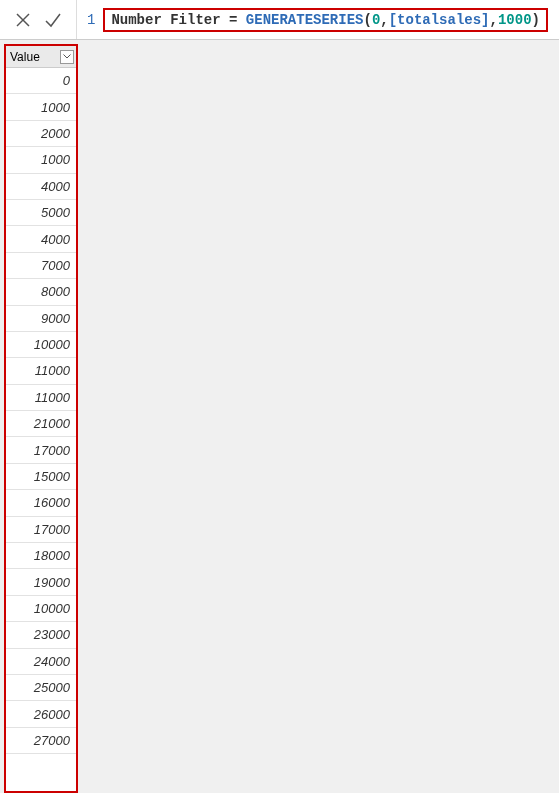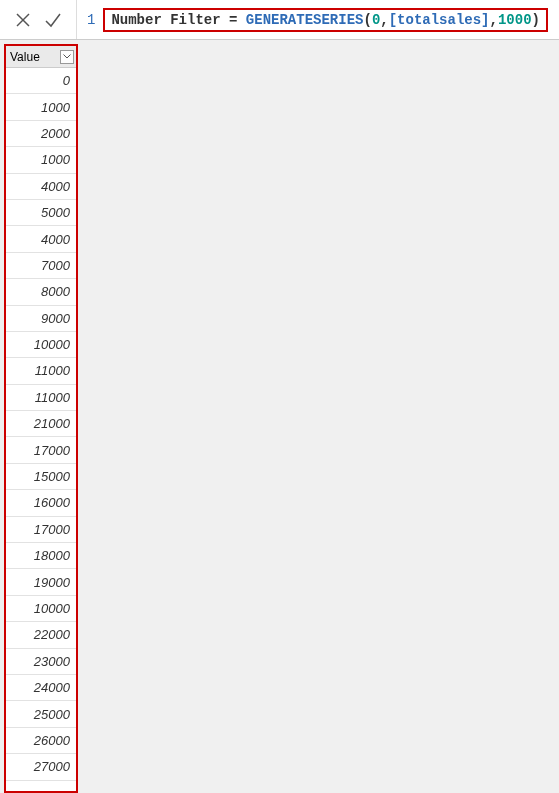--- a/index.html
+++ b/index.html
@@ -218,23 +218,20 @@
         <div class="table-row">
           <span>18000</span>
         </div>
         <div class="table-row">
           <span>19000</span>
         </div>
         <div class="table-row">
           <span>10000</span>
         </div>
         <div class="table-row">
-          <span>22000</span>
-        </div>
-        <div class="table-row">
           <span>23000</span>
         </div>
         <div class="table-row">
           <span>24000</span>
         </div>
         <div class="table-row">
           <span>25000</span>
         </div>
         <div class="table-row">
           <span>26000</span>

